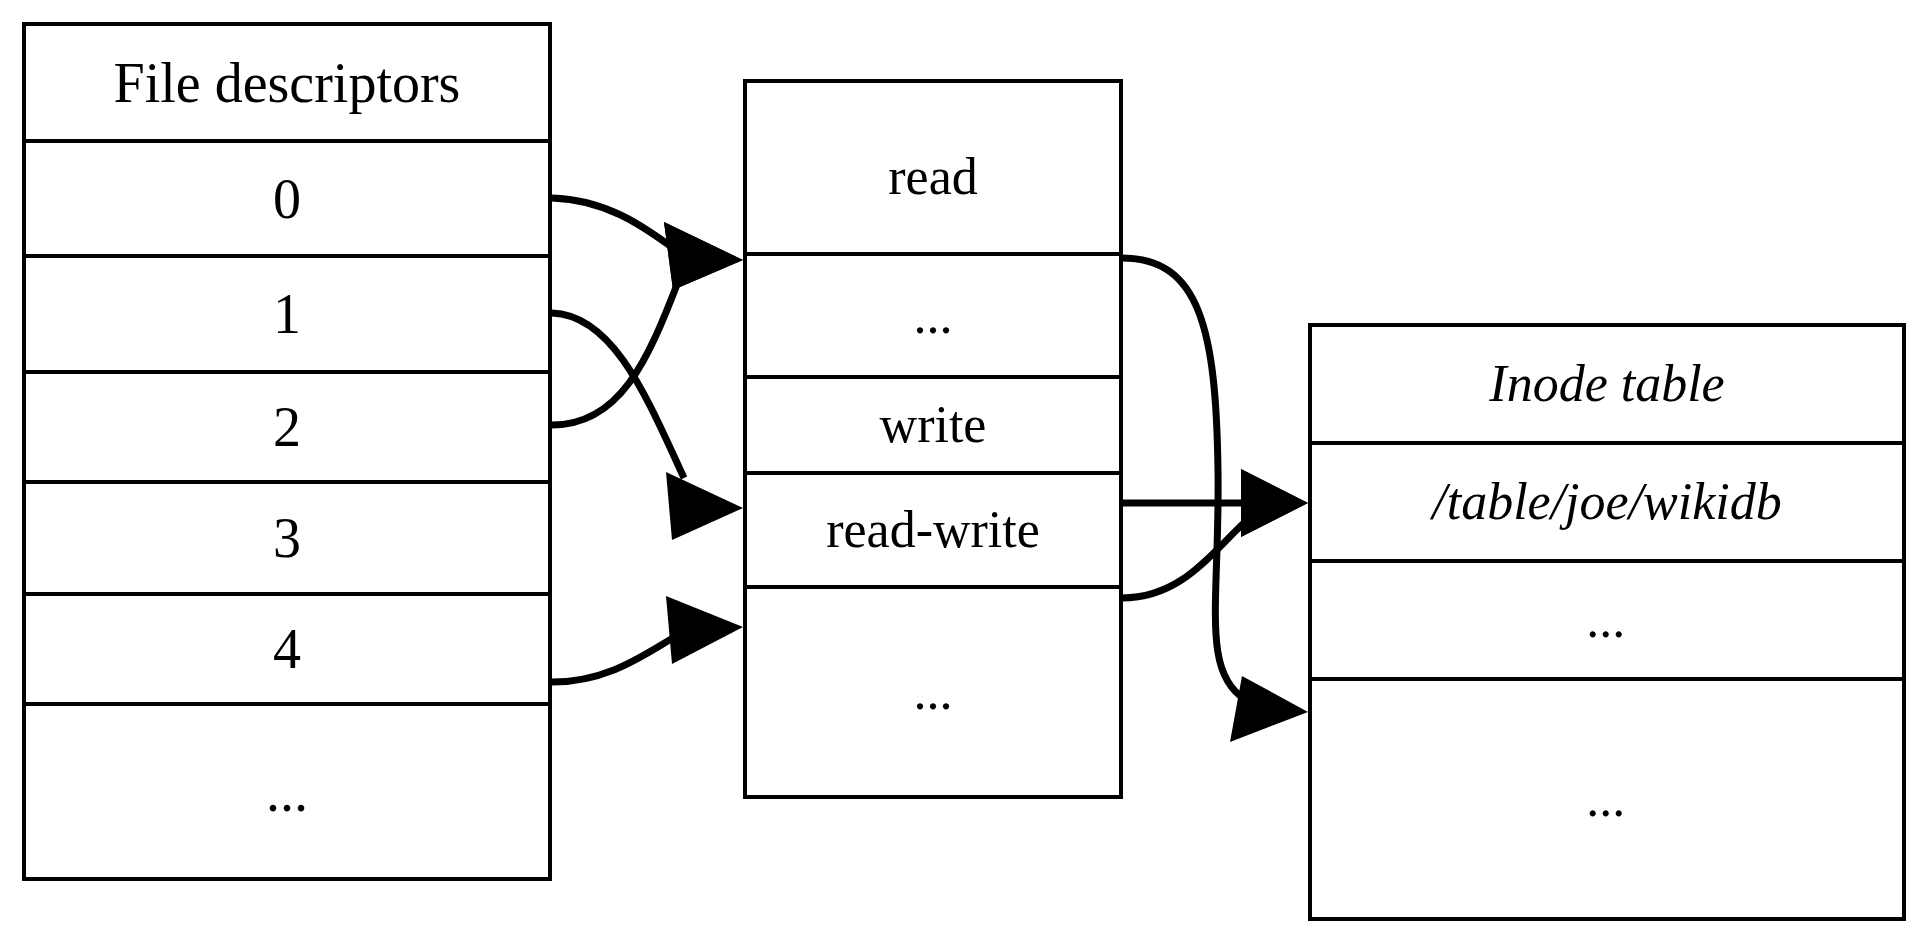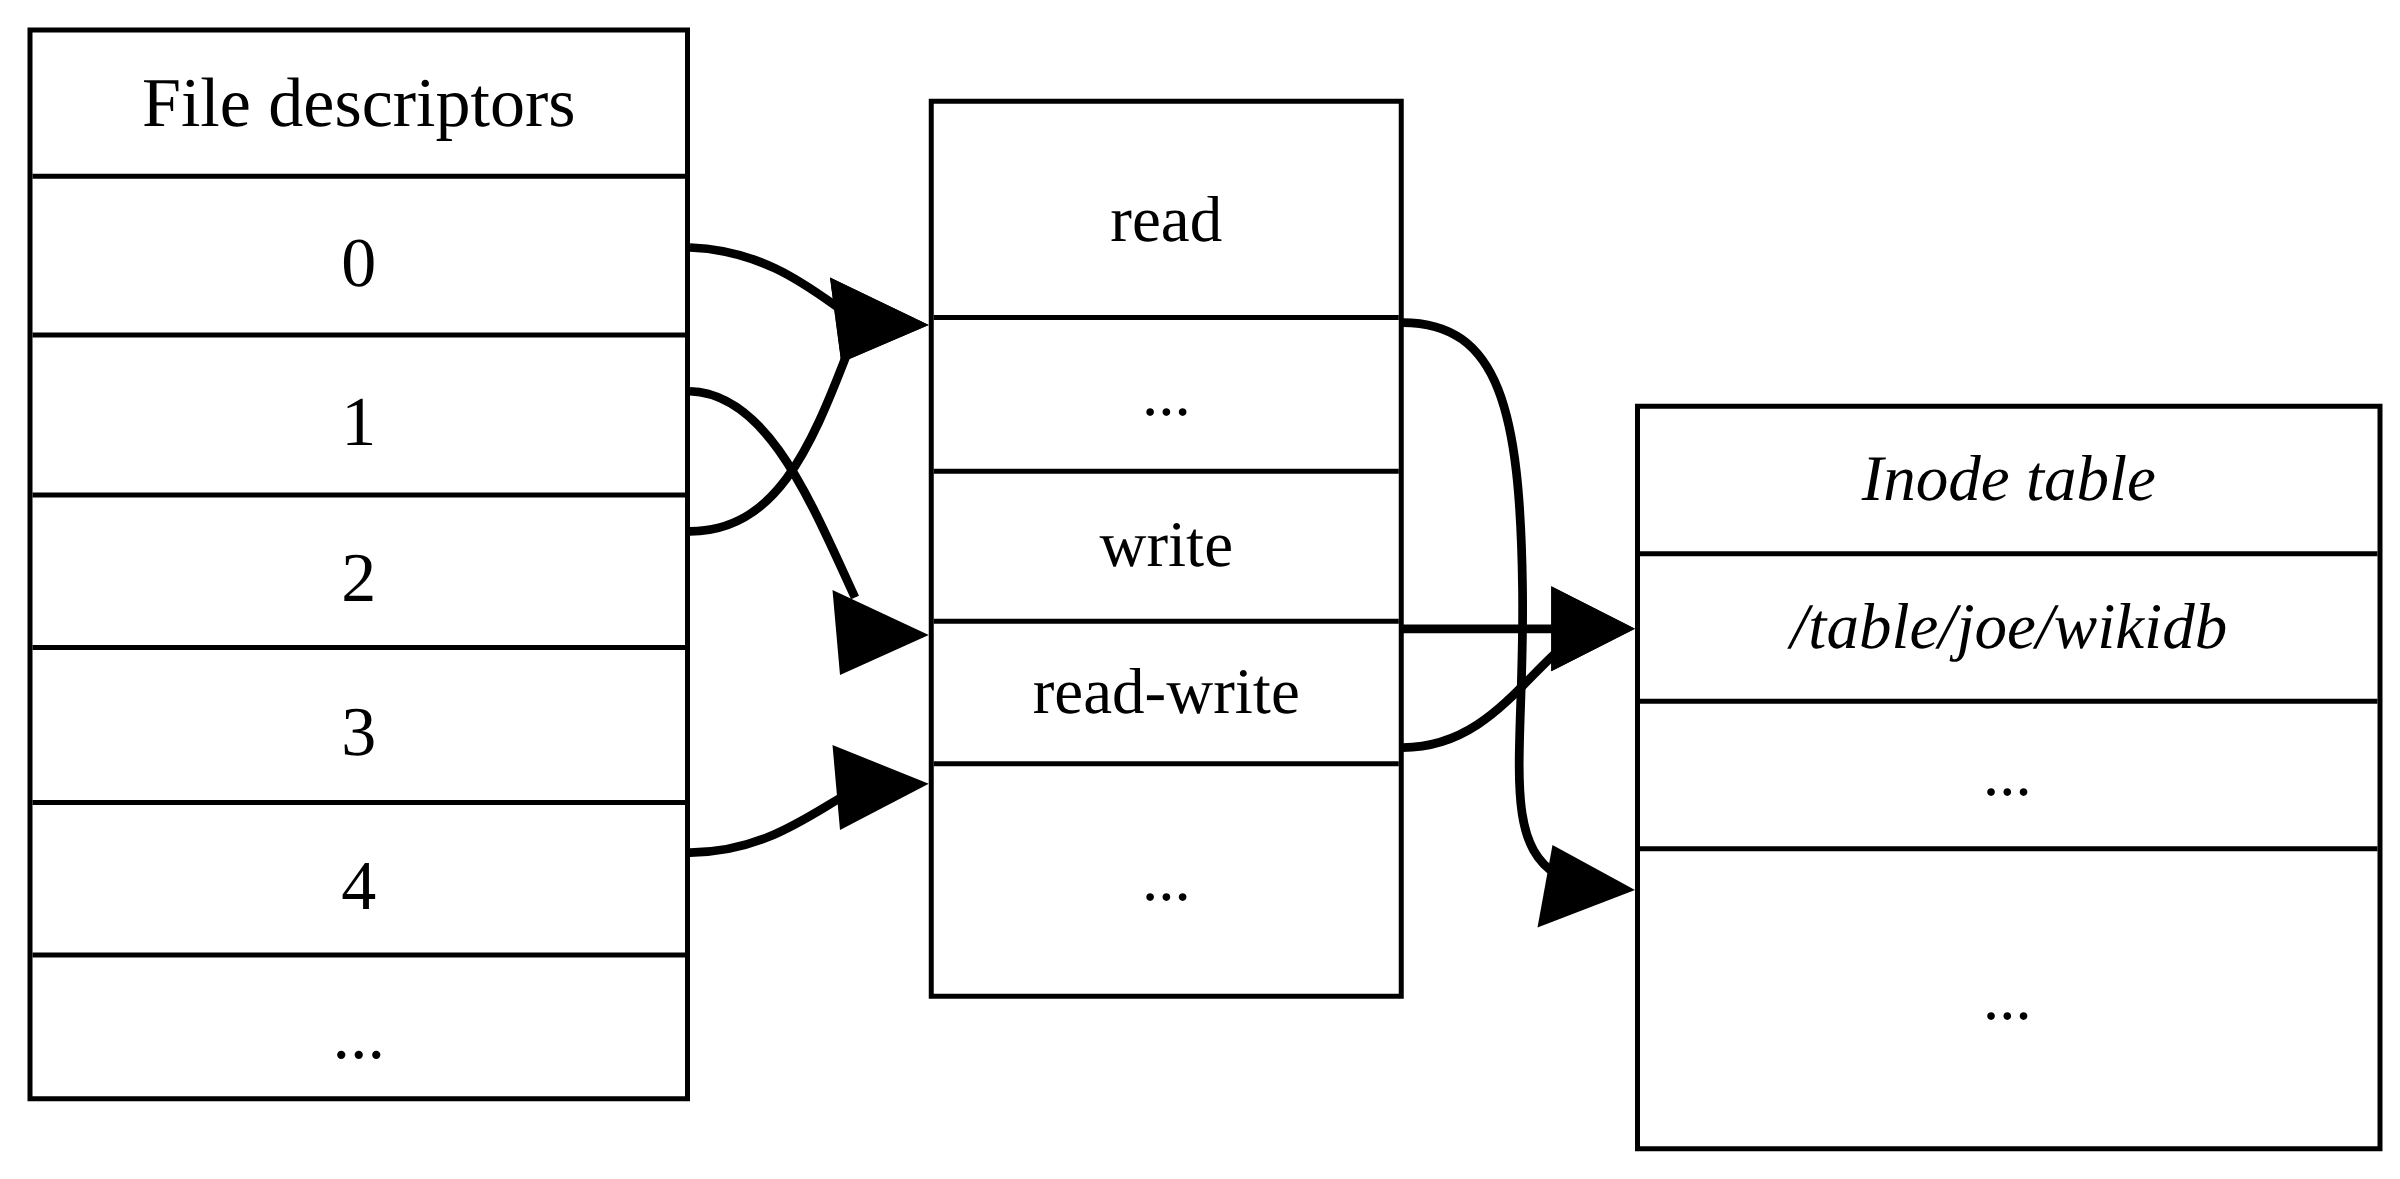--- a/index.html
+++ b/index.html
@@ -41,21 +41,20 @@
   .row.header {
     border-bottom: 4px solid #000000;
   }
 
   
   #fd-table {
     left: 22px;
     top: 22px;
     width: 530px;
     height: 859px;
-    gap: 12px;
   }
   #fd-table .row { font-size: 56px; }
   #fd-table .row.header { font-size: 56px; height: 117px; }
   #fd-table .r0 { height: 115px; }
   #fd-table .r1 { height: 116px; }
   #fd-table .r2 { height: 110px; }
   #fd-table .r3 { height: 112px; }
   #fd-table .r4 { height: 110px; }
   #fd-table .r5 { flex: 1 1 auto; }
 
@@ -63,21 +62,21 @@
   #file-table {
     left: 743px;
     top: 79px;
     width: 380px;
     height: 720px;
   }
   #file-table .row { font-size: 52px; }
   #file-table .row.header { height: 118px; }
   #file-table .r0 { height: 154px; margin-top: 19px; }
   #file-table .r1 { height: 123px; }
-  #file-table .r2 { height: 120px; }
+  #file-table .r2 { height: 96px; }
   #file-table .r3 { height: 114px; }
   #file-table .r4 { flex: 1 1 auto; }
 
   
   #inode-table {
     left: 1308px;
     top: 323px;
     width: 598px;
     height: 598px;
     font-style: italic;

